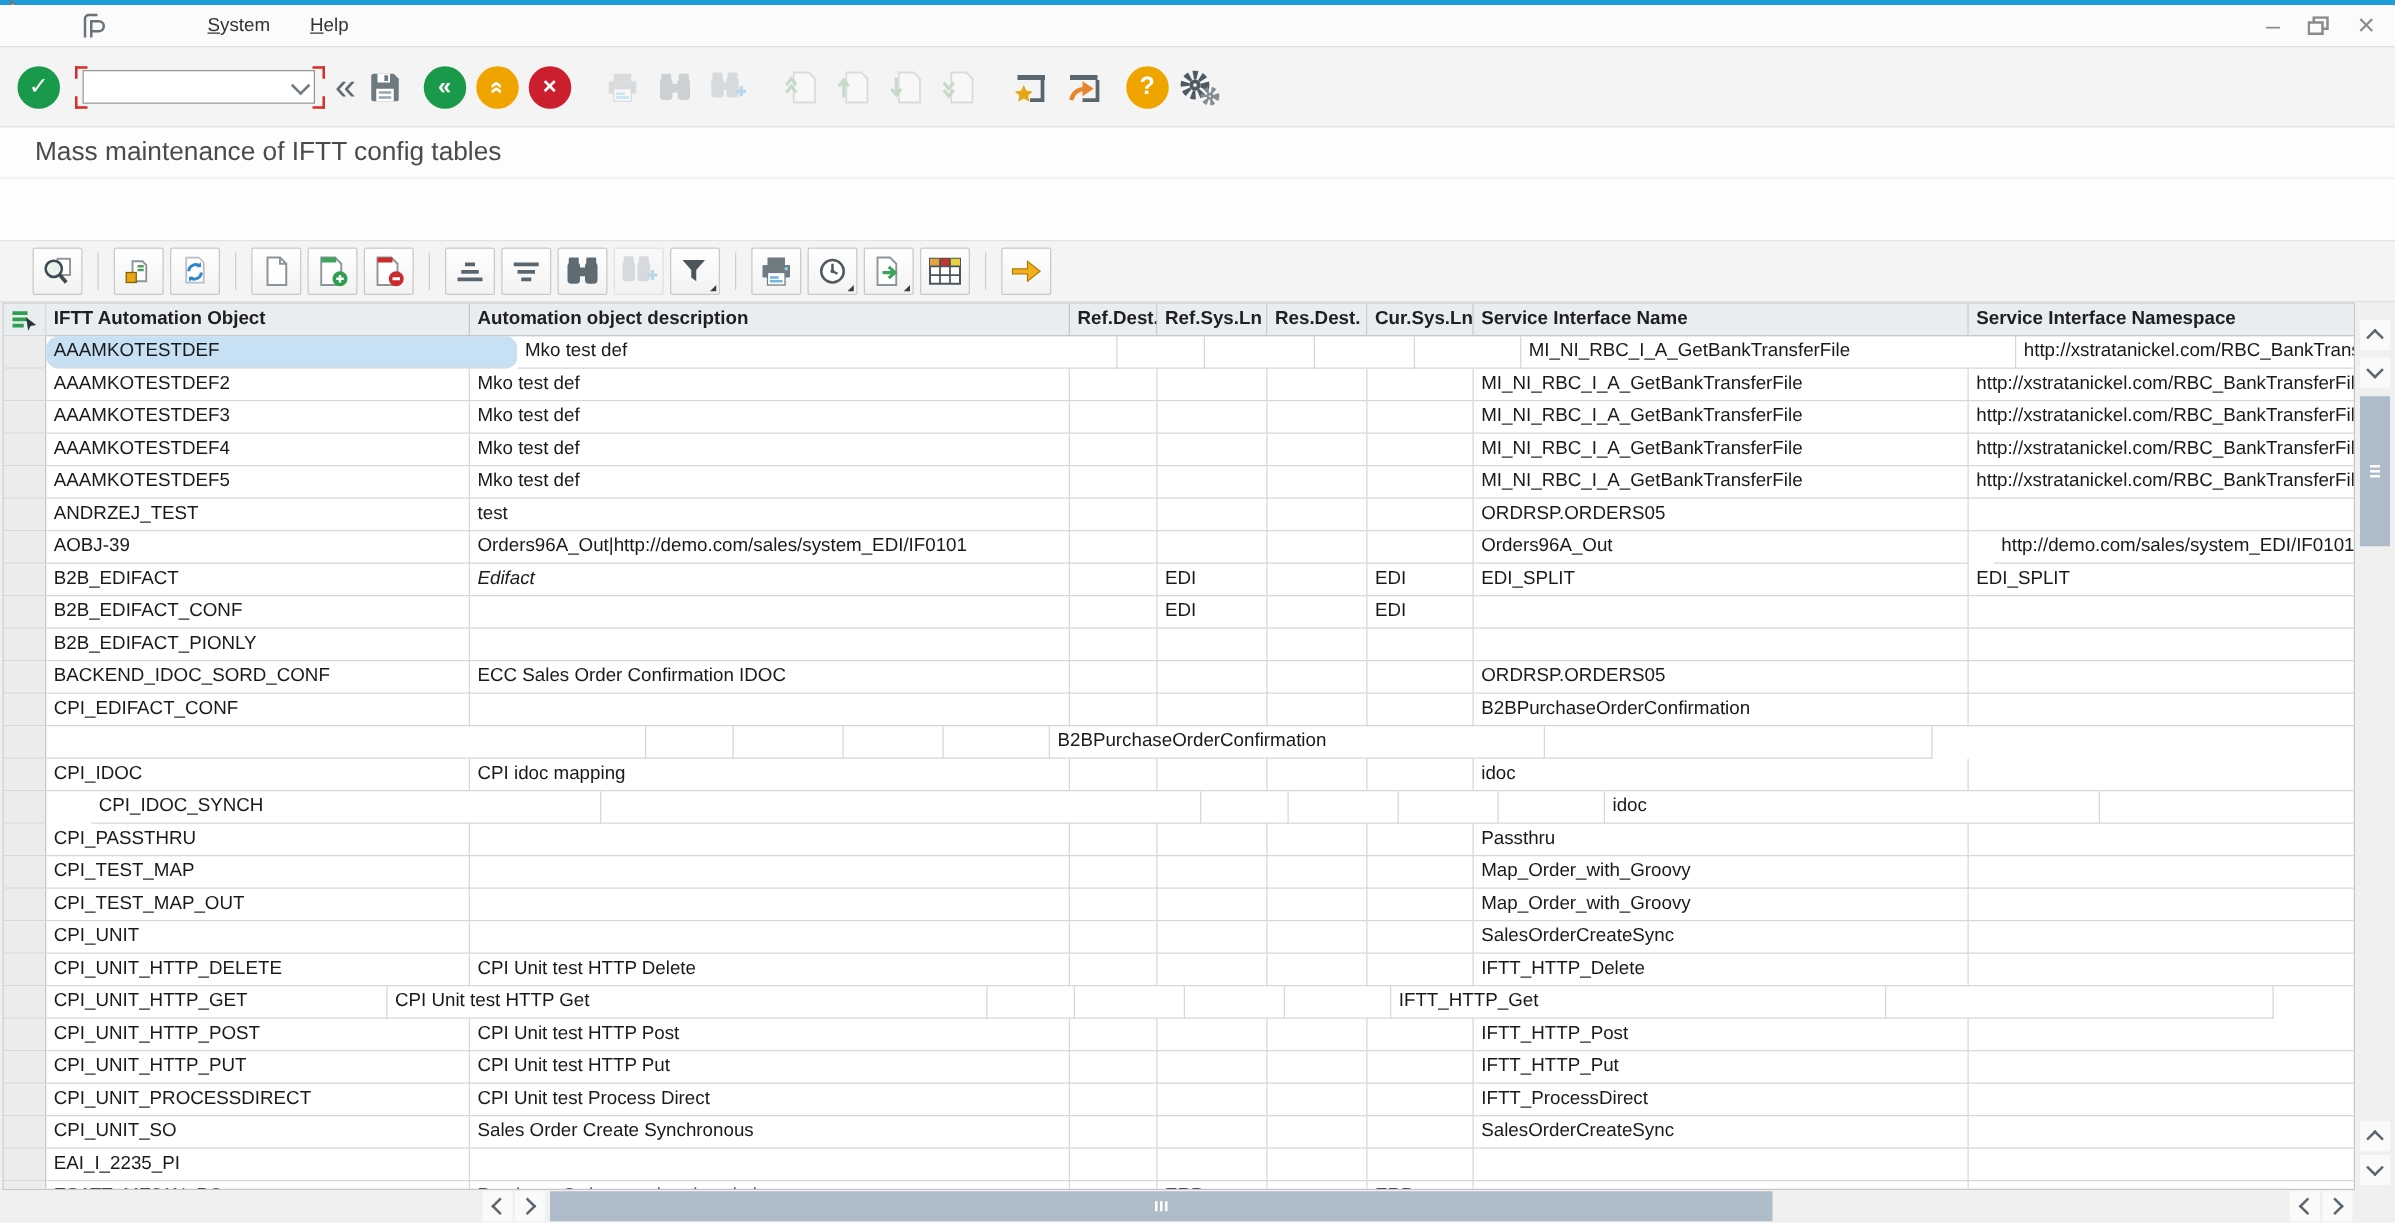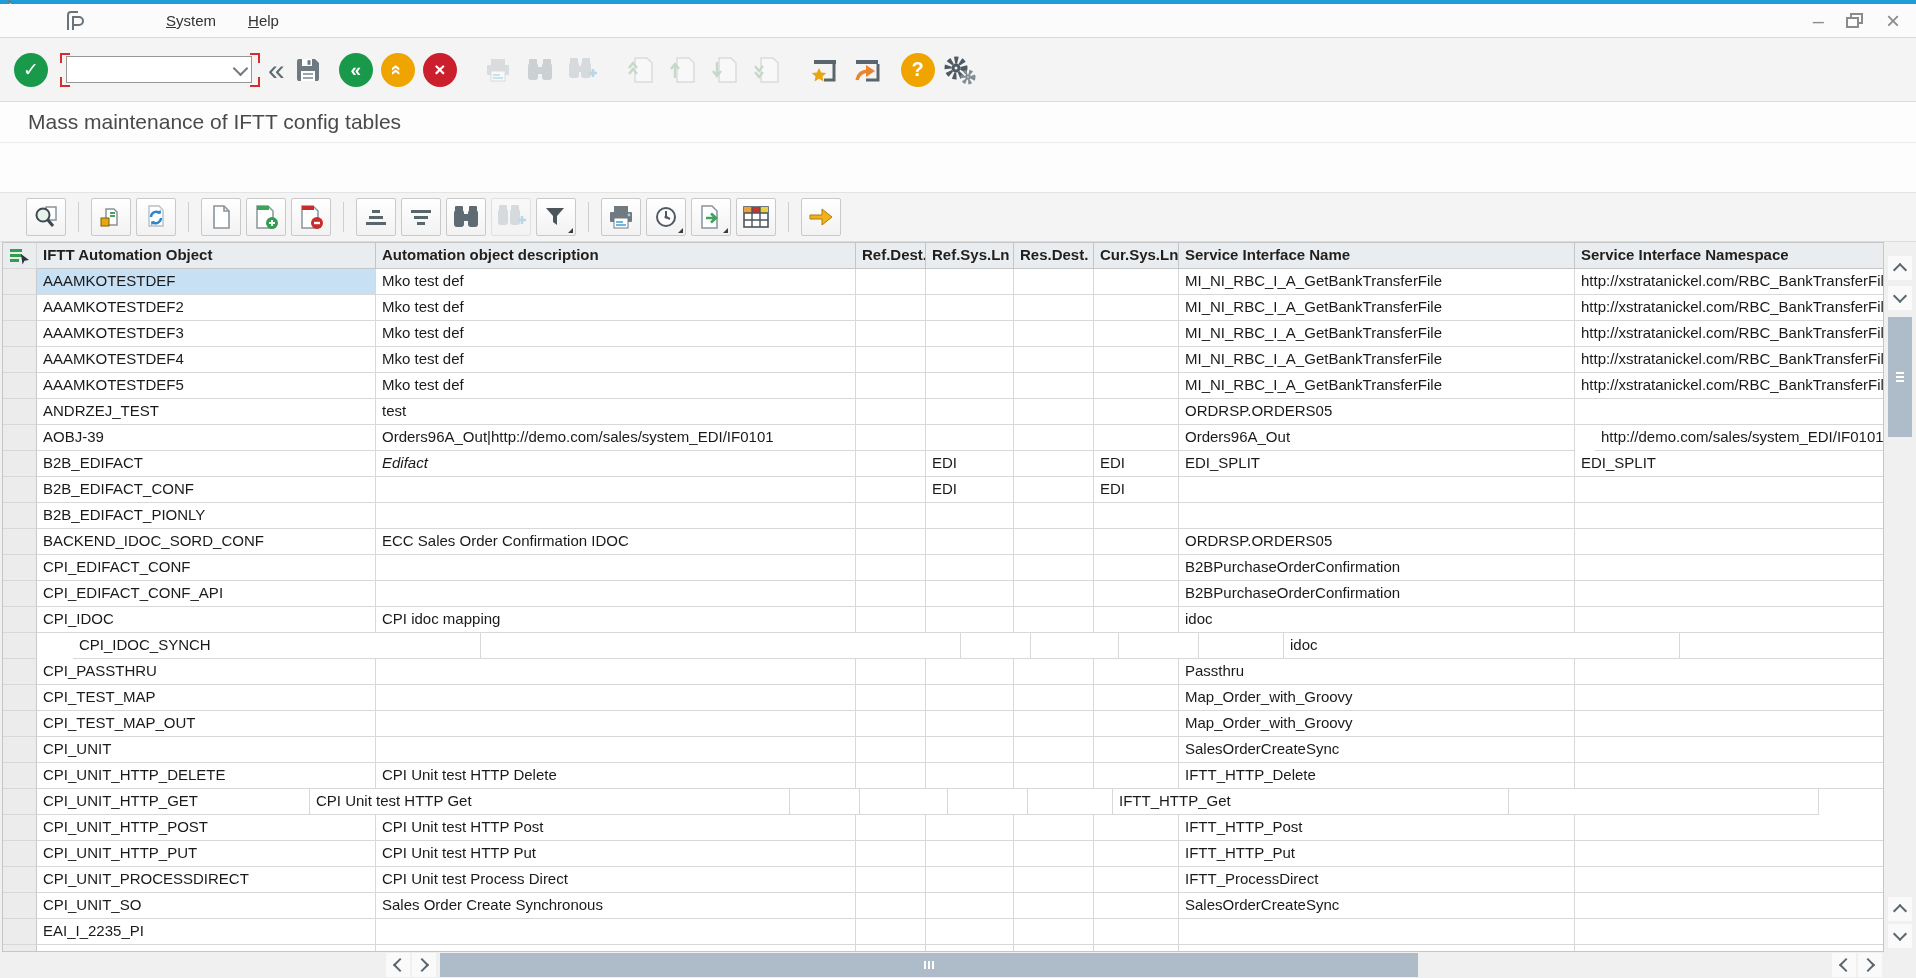--- a/index.html
+++ b/index.html
@@ -366,21 +366,21 @@
       <div class="cell hcell" style="width: 70px;">Ref.Dest.</div>
       <div class="cell hcell" style="width: 88px;">Ref.Sys.Ln</div>
       <div class="cell hcell" style="width: 80px;">Res.Dest.</div>
       <div class="cell hcell" style="width: 85px;">Cur.Sys.Ln</div>
       <div class="cell hcell" style="width: 396px;">Service Interface Name</div>
       <div class="cell hcell" style="width: 310px;">Service Interface Namespace</div>
     </div>
   <div>
       <div class="grow">
         <div class="cell sel-cell"></div>
-        <div class="cell selected" style="width: 339px;">AAAMKOTESTDEF</div>
+        <div class="cell selected" style="width: 377px; border-radius: 10px;">AAAMKOTESTDEF</div>
         <div class="cell" style="width: 480px;">Mko test def</div>
         <div class="cell" style="width: 70px;"></div>
         <div class="cell" style="width: 88px;"></div>
         <div class="cell" style="width: 80px;"></div>
         <div class="cell" style="width: 85px;"></div>
         <div class="cell" style="width: 396px;">MI_NI_RBC_I_A_GetBankTransferFile</div>
         <div class="cell" style="width: 310px;">http://xstratanickel.com/RBC_BankTransferFile</div>
       </div>
       <div class="grow">
         <div class="cell sel-cell"></div>
@@ -498,21 +498,20 @@
         <div class="cell" style="width: 480px;"></div>
         <div class="cell" style="width: 70px;"></div>
         <div class="cell" style="width: 88px;"></div>
         <div class="cell" style="width: 80px;"></div>
         <div class="cell" style="width: 85px;"></div>
         <div class="cell" style="width: 396px;">B2BPurchaseOrderConfirmation</div>
         <div class="cell" style="width: 310px;"></div>
       </div>
       <div class="grow">
         <div class="cell sel-cell"></div>
-        <div class="cell" style="width: 339px;">CPI_EDIFACT_CONF_API</div>
         <div class="cell" style="width: 480px;"></div>
         <div class="cell" style="width: 70px;"></div>
         <div class="cell" style="width: 88px;"></div>
         <div class="cell" style="width: 80px;"></div>
         <div class="cell" style="width: 85px;"></div>
         <div class="cell" style="width: 396px;">B2BPurchaseOrderConfirmation</div>
         <div class="cell" style="width: 310px;"></div>
       </div>
       <div class="grow">
         <div class="cell sel-cell"></div>

